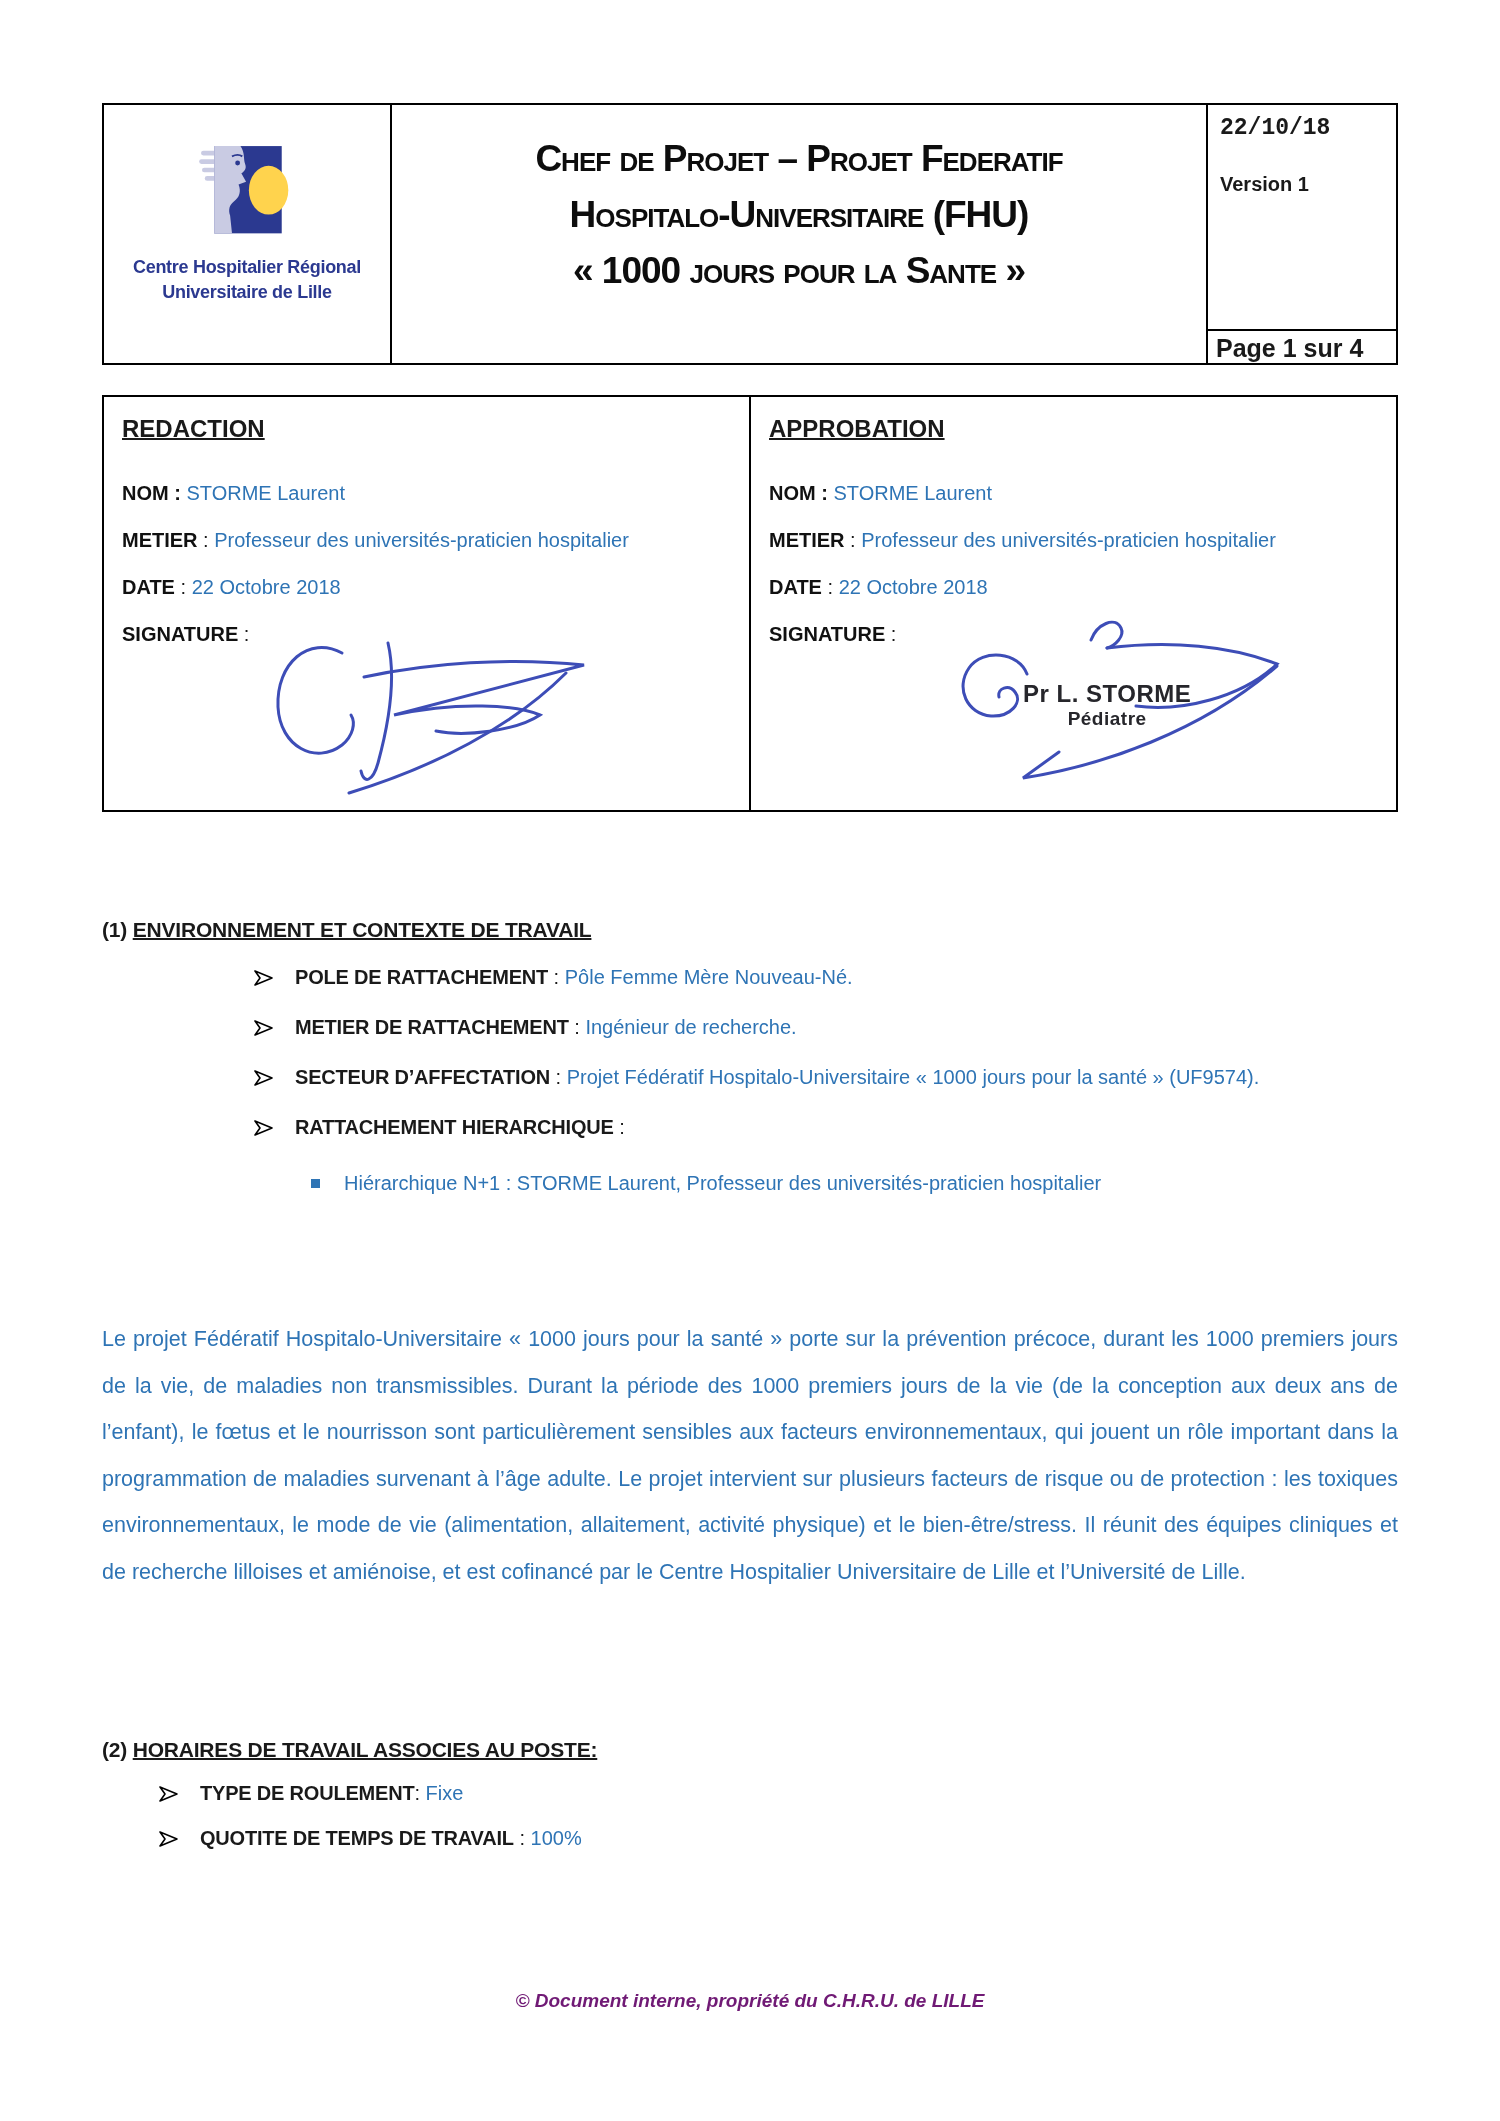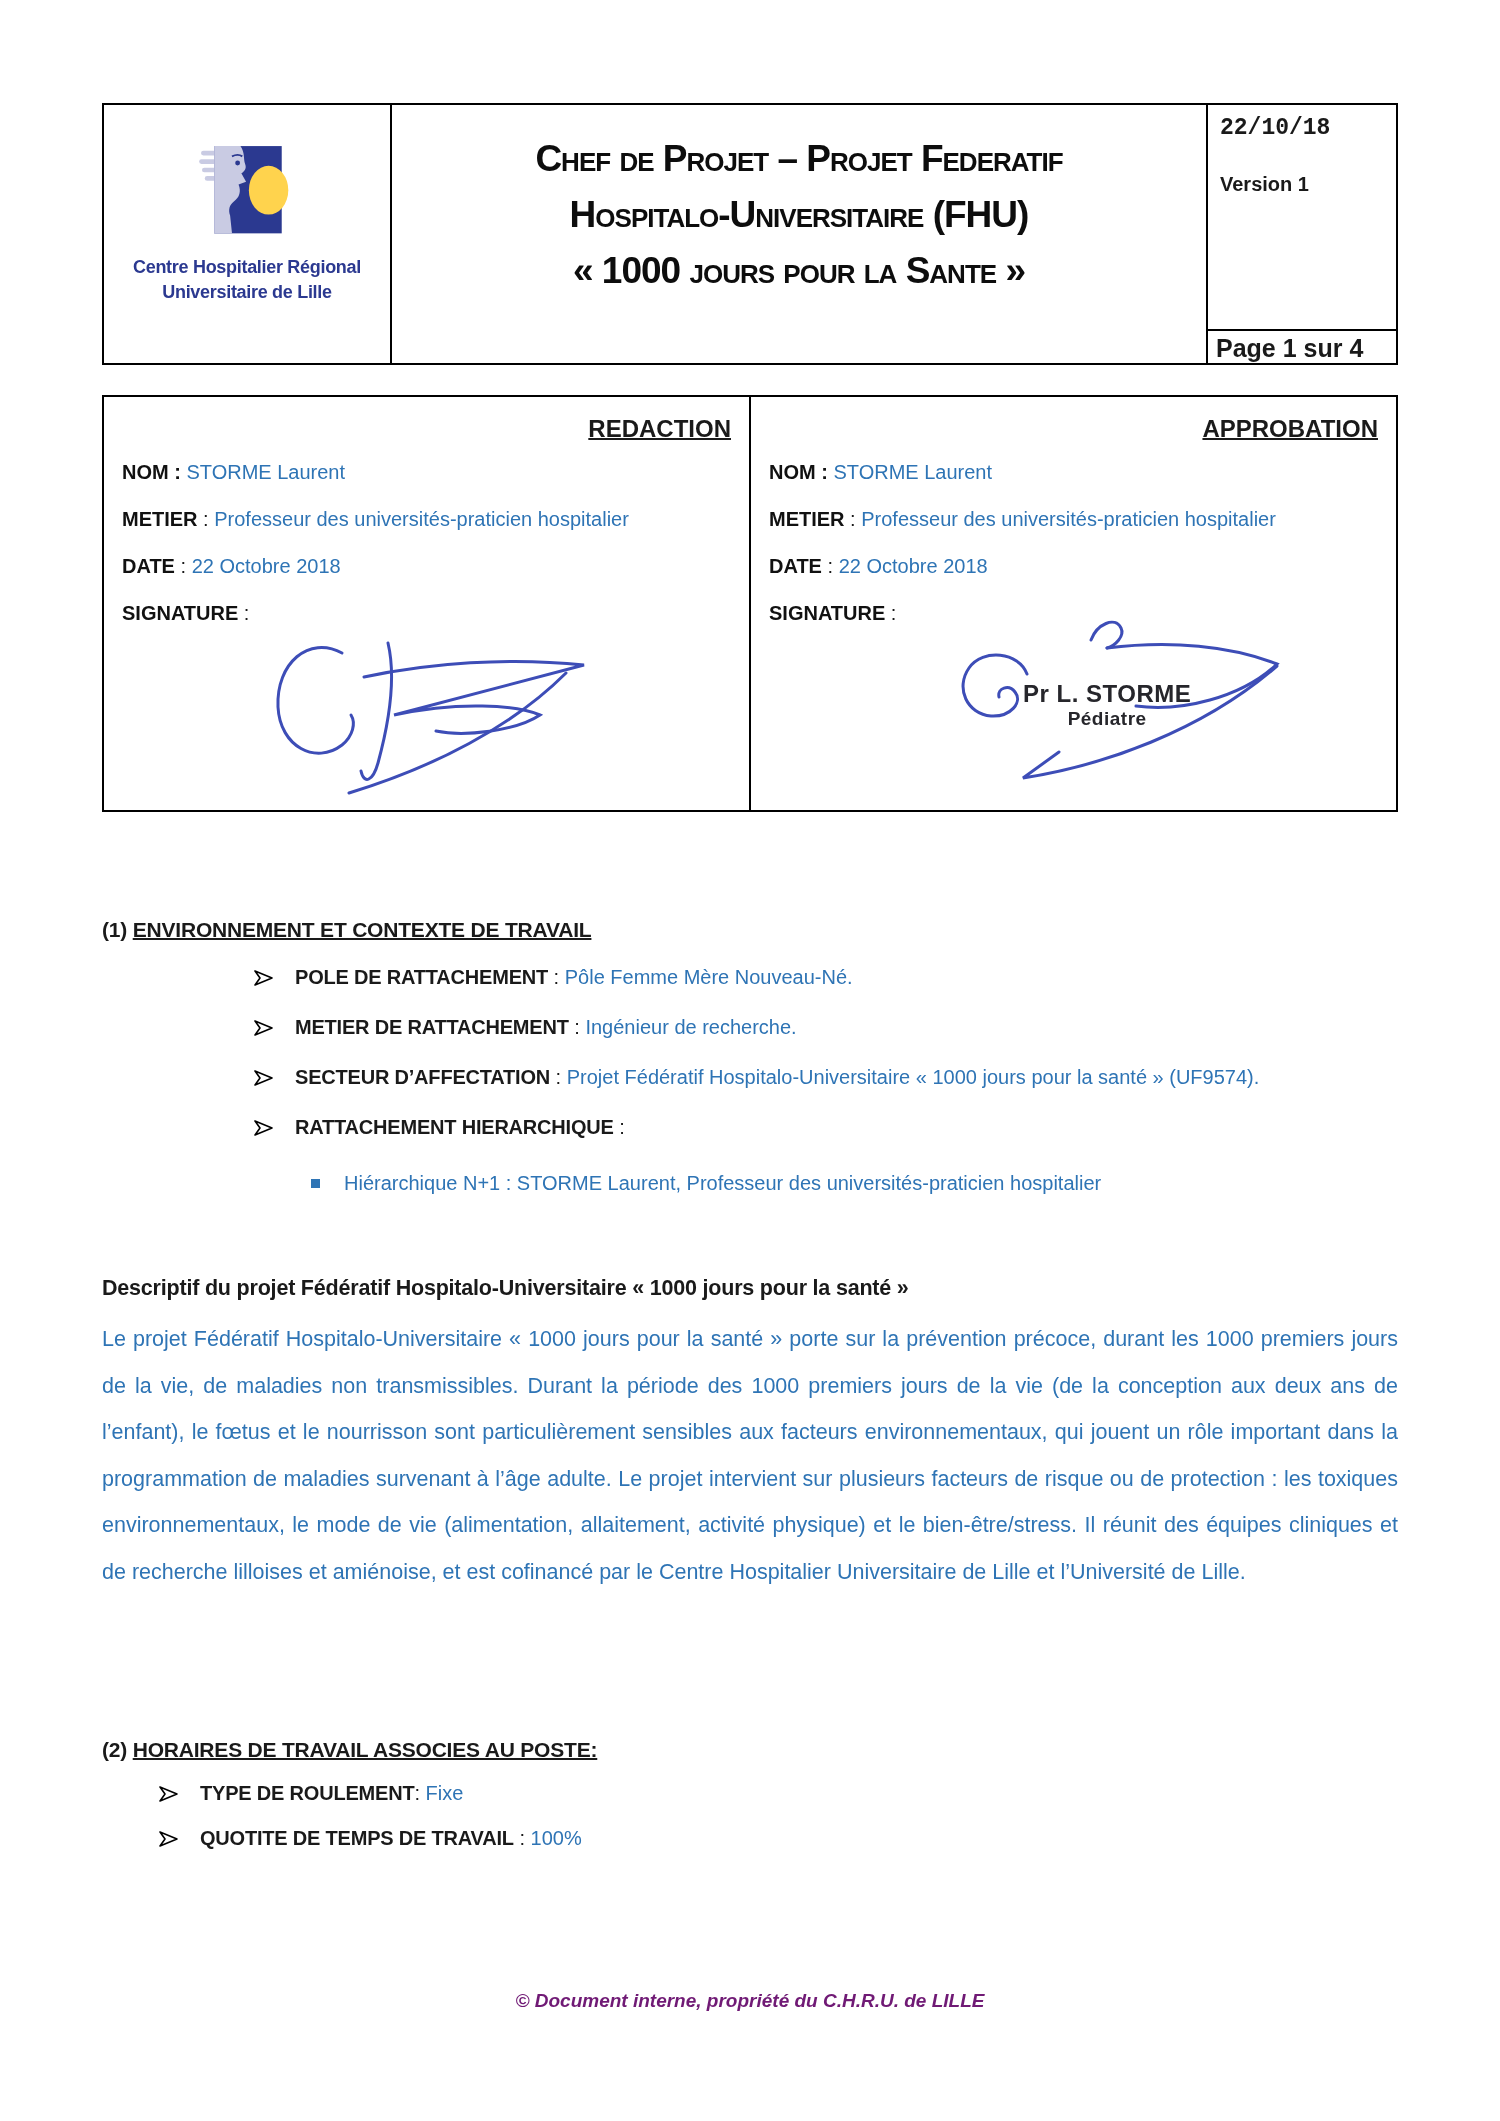--- a/index.html
+++ b/index.html
@@ -23,22 +23,22 @@
   .hdr-date{font-weight:bold;font-size:23px;font-family:Liberation Mono, monospace;}
   .hdr-version{font-weight:bold;font-size:20px;margin-top:32px;}
   .hdr-page-cell{border-top:2px solid #000;height:34px;box-sizing:border-box;
        padding:3px 8px;font-weight:bold;font-size:25px;}
 
   
   .appr{position:absolute;left:102px;top:395px;width:1292px;height:413px;
         border:2px solid #000;display:flex;}
   .appr-cell{flex:1;box-sizing:border-box;padding:14px 18px;position:relative;}
   .appr-cell.left{border-right:2px solid #000;}
-  .appr-title{text-align:right;font-weight:bold;font-size:24px;
-        text-decoration:underline;text-decoration-thickness:2px;margin:4px 0 18px 0;}
+  .appr-title{text-align:left;font-weight:bold;font-size:24px;
+        text-decoration:underline;text-decoration-thickness:2px;margin:4px 0 39px 0;}
   .appr-row{font-size:20px;margin-bottom:24px;}
   .appr-row b{font-weight:bold;color:#111;text-align:center;}
   .blue{color:#2e74b5;}
   .sig-wrap{position:absolute;pointer-events:none;}
   .sig-wrap.sig-left{left:150px;top:218px;width:350px;height:185px;}
   .sig-wrap.sig-right{left:180px;top:205px;width:370px;height:190px;}
   .sig-svg{width:100%;height:100%;}
   .stamp{position:absolute;left:92px;top:78px;text-align:center;color:#26262b;
         font-weight:bold;letter-spacing:0.5px;}
   .stamp .s1{font-size:24px;}
@@ -171,21 +171,20 @@
           <path d="M2,3 L19,10 L2,17 L7,10 Z" fill="#ffffff" stroke="#000" stroke-width="1.6" stroke-linejoin="round"></path>
         </svg>
       <span class="bullet-text"><b>RATTACHEMENT HIERARCHIQUE</b><span> :</span></span>
     </div>
     <div class="sub-bullet">
       <span class="sq"></span>
       <span class="blue">Hiérarchique N+1 : STORME Laurent, Professeur des universités-praticien hospitalier</span>
     </div>
   </div>
 
-  <div class="desc-head">Descriptif du projet Fédératif Hospitalo-Universitaire « 1000 jours pour la santé »</div>
   <div class="desc-body">Le projet Fédératif Hospitalo-Universitaire « 1000 jours pour la santé » porte sur la prévention précoce, durant les 1000 premiers jours de la vie, de maladies non transmissibles. Durant la période des 1000 premiers jours de la vie (de la conception aux deux ans de l’enfant), le fœtus et le nourrisson sont particulièrement sensibles aux facteurs environnementaux, qui jouent un rôle important dans la programmation de maladies survenant à l’âge adulte. Le projet intervient sur plusieurs facteurs de risque ou de protection : les toxiques environnementaux, le mode de vie (alimentation, allaitement, activité physique) et le bien-être/stress. Il réunit des équipes cliniques et de recherche lilloises et amiénoise, et est cofinancé par le Centre Hospitalier Universitaire de Lille et l’Université de Lille.</div>
 
   <div class="sec-head" style="top:1738px;">
     <span>(2) </span><span class="u">HORAIRES DE TRAVAIL ASSOCIES AU POSTE:</span>
   </div>
 
   <div class="bullets-2">
     <div class="bullet-row">
       <svg class="arrow-ic" viewBox="0 0 22 20">
           <path d="M2,3 L19,10 L2,17 L7,10 Z" fill="#ffffff" stroke="#000" stroke-width="1.6" stroke-linejoin="round"></path>

